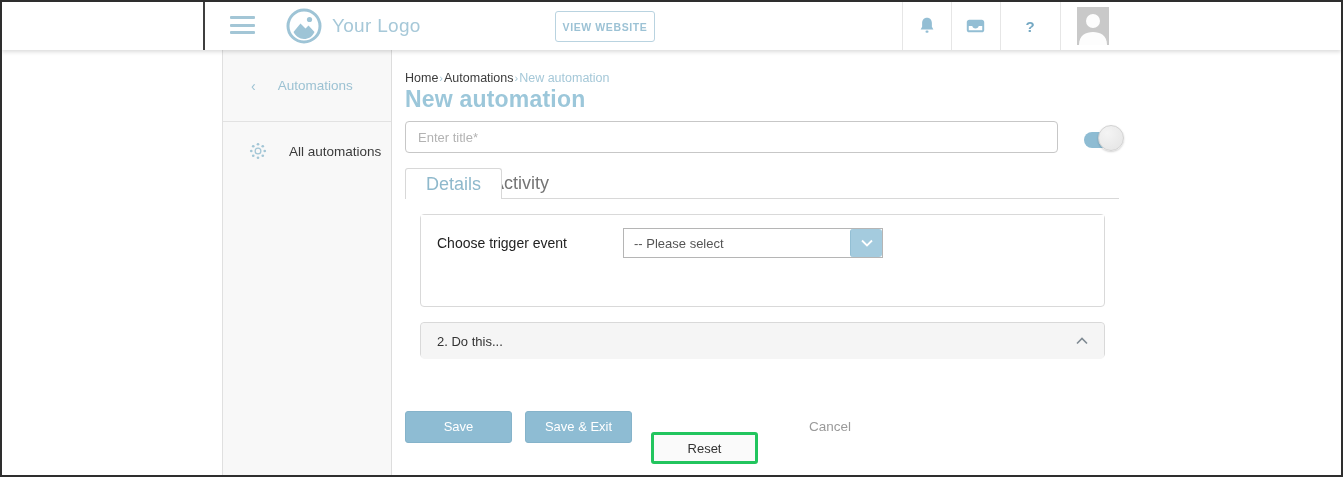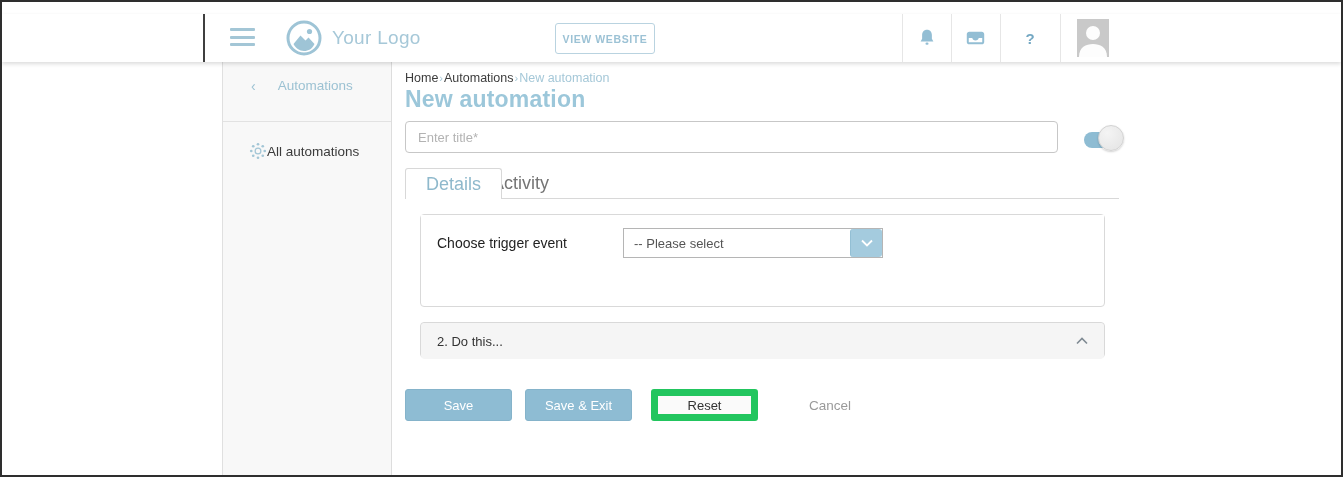--- a/index.html
+++ b/index.html
@@ -4,21 +4,21 @@
 <style>
   * { margin:0; padding:0; box-sizing:border-box; }
   html,body { background:#fff; font-family:"Liberation Sans", sans-serif; }
   .screen {
     position:relative; width:1343px; height:477px;
     border:2px solid #2e2e2e; background:#fff; overflow:hidden;
   }
   
   .header {
     position:absolute; left:0; top:0; width:100%; height:48px;
-    background:#fff; box-shadow:0 2px 4px rgba(0,0,0,0.14); z-index:5;margin-top:12px;
+    background:#fff; box-shadow:0 2px 4px rgba(0,0,0,0.14); z-index:5;
   }
   .header-dark-divider { position:absolute; left:201px; top:0; width:2px; height:48px; background:#3f3f3f; }
   .hamburger { position:absolute; left:228px; top:14px; width:25px; height:20px; cursor:pointer; }
   .hamburger span { display:block; width:25px; height:3px; background:#a3c6d6; margin-bottom:4.5px; border-radius:1px; }
   .logo { position:absolute; left:284px; top:6px; display:flex; align-items:center; gap:10px; }
   .logo-text { color:var(--accent-light,#a6c8d8); font-size:19px; letter-spacing:0.3px; }
   .view-website {
     position:absolute; left:553px; top:9px; width:100px; height:31px;
     background:#fff; border:1px solid var(--accent-border,#b9d3e0); border-radius:3px;
     color:#9cc2d5; font-size:10.5px; letter-spacing:0.6px; font-weight:bold; cursor:pointer;
@@ -32,21 +32,21 @@
   .sidebar {
     position:absolute; left:220px; top:48px; width:170px; height:429px;
     background:#f8f8f8; border-left:1px solid #e0e0e0; border-right:1px solid #ddd;
   }
   .sidebar-back {
     height:72px; border-bottom:1px solid #e2e2e2; display:flex; align-items:center;
     padding-left:28px; gap:22px; cursor:pointer;
   }
   .sidebar-back .chev { color:#9cc2d3; font-size:14px; }
   .sidebar-back .lbl { color:#9cc2d3; font-size:13.5px; }
-  .sidebar-item { height:58px; display:flex; align-items:center; padding-left:26px; gap:0; cursor:pointer; }
+  .sidebar-item { height:58px; display:flex; align-items:center; padding-left:26px; gap:22px; cursor:pointer; }
   .sidebar-item .lbl { color:#3b3b3b; font-size:13.5px; }
   
   .content { position:absolute; left:390px; top:48px; width:953px; height:429px; background:#fff; }
   .breadcrumb { position:absolute; left:13px; top:21px; font-size:12.5px; display:flex; gap:1px; align-items:center; }
   .crumb { color:#3c3c3c; cursor:pointer; }
   .crumb-sep { color:#a5c8d8; font-size:11px; }
   .crumb.current { color:#a5c8d8; cursor:default; }
   .page-title { position:absolute; left:13px; top:36px; color:#9cc7da; font-size:23px; font-weight:bold; letter-spacing:0.2px; }
   .title-input {
     position:absolute; left:13px; top:71px; width:653px; height:32px;
@@ -92,21 +92,21 @@
   }
   .select .value { flex:1; padding-left:10px; font-size:13px; color:#555; }
   .select .btn {
     width:32px; height:100%; background:var(--select-btn,#a4cbde); display:flex;
     align-items:center; justify-content:center; border-left:1px solid #93bfd4;
   }
   
   .actions { position:absolute; left:13px; top:339px; display:flex; align-items:center; }
   .btn { height:32px; width:107px; border-radius:3px; font-size:13px; cursor:pointer; font-family:"Liberation Sans", sans-serif; }
   .btn-primary { background:var(--accent,#8ebcd3); border:1px solid #85b3ca; color:#fff; margin-right:13px; }
-  .btn-secondary { background:#fafafa; border:7px solid #22c55e; color:#333; margin-right:13px; margin-left:6px; }
+  .btn-secondary { background:#fafafa; border:3px solid #22c55e; color:#333; margin-right:13px; margin-left:6px;margin-top:43px; }
   .link-cancel { margin-left:38px; color:#9a9a9a; font-size:13.5px; cursor:pointer; }
   svg { display:block; }
 </style>
 </head>
 <body>
 
 <div class="screen">
 
   <div class="header">
     <div class="header-dark-divider"></div>

